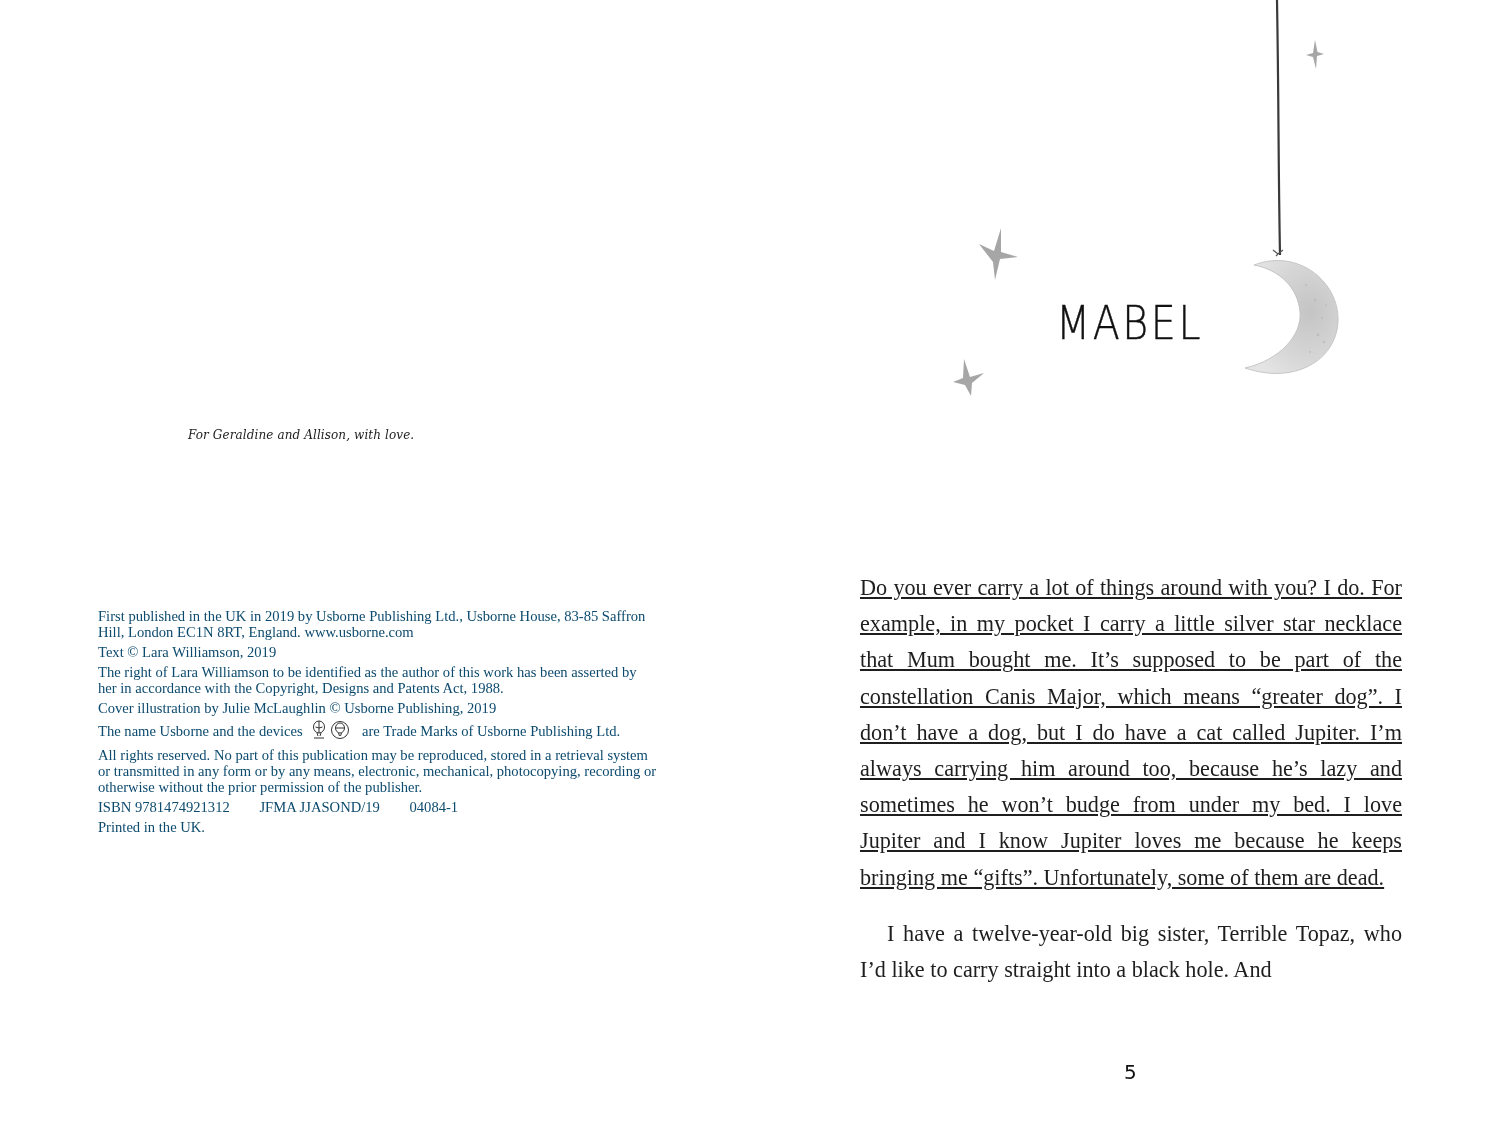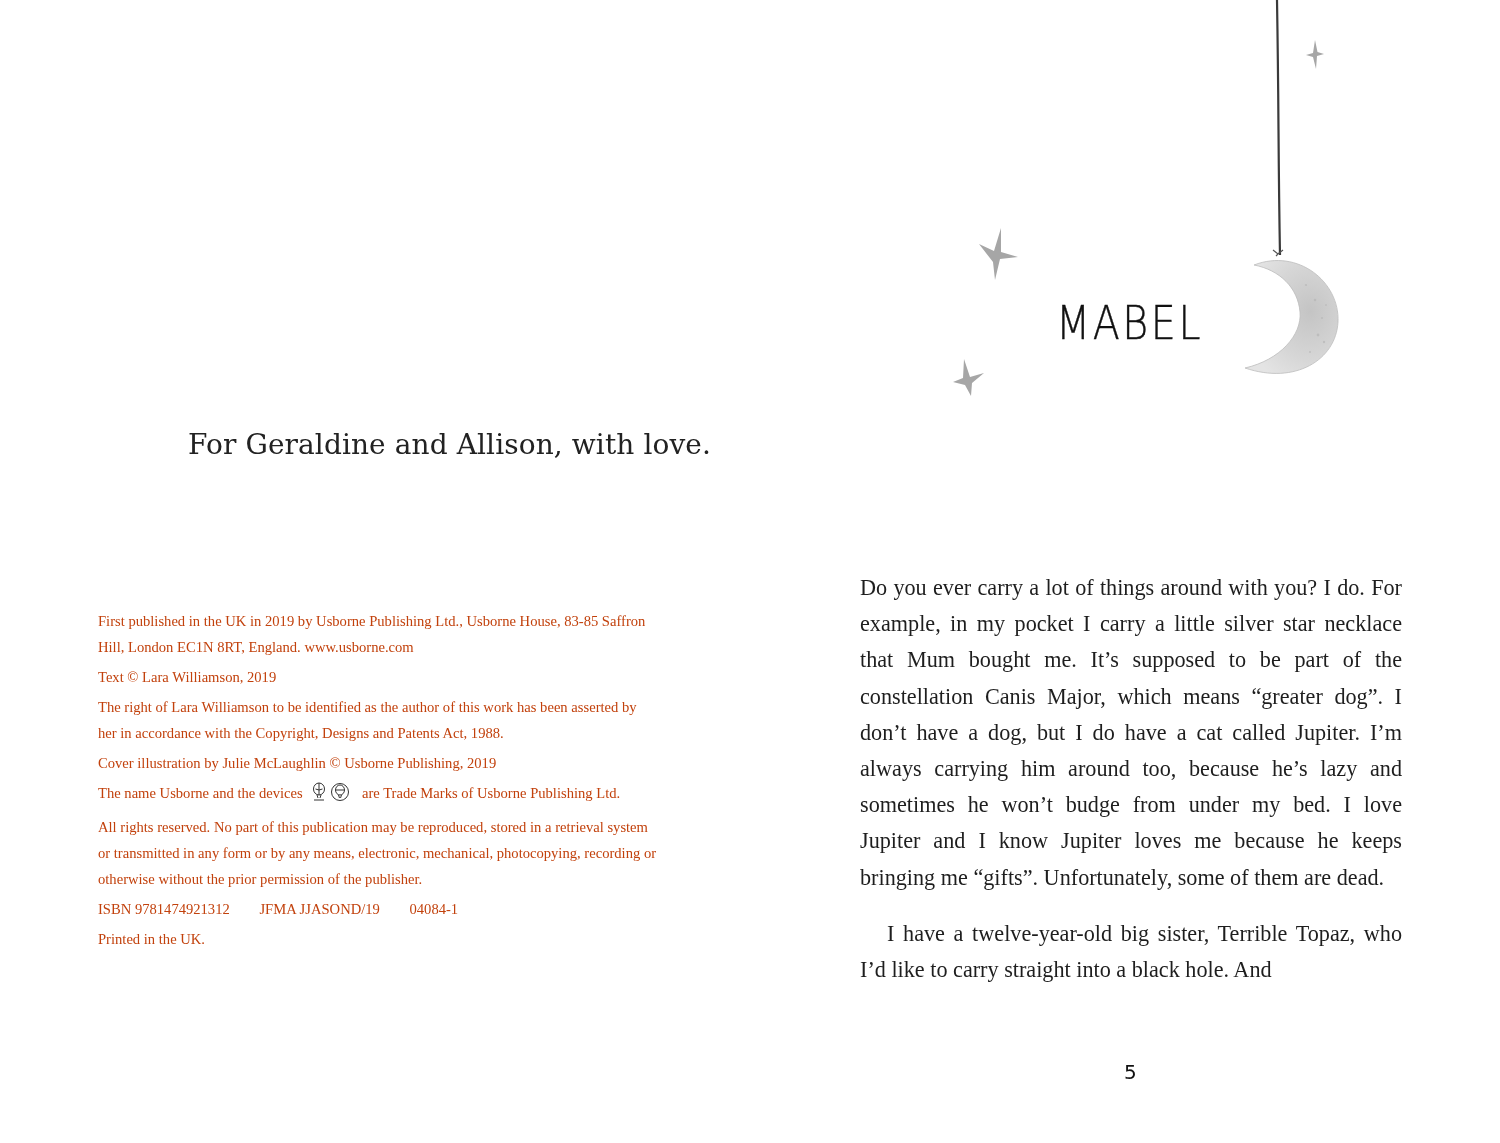--- a/index.html
+++ b/index.html
@@ -22,36 +22,37 @@
     }
     .page-left { left: 0; width: 750px; }
     .page-right { left: 750px; width: 750px; }
 
     
     .dedication {
       position: absolute;
       left: 188px;
       top: 428px;
       font-family: "DejaVu Serif", "Liberation Serif", serif;
-      font-size: 28px;
+      font-style: italic;
+      font-size: 12px;
       letter-spacing: 0.1px;
       color: #222;
       white-space: nowrap;
     }
 
     
     .imprint {
       position: absolute;
       left: 98px;
       top: 608px;
       width: 560px;
       font-family: "Liberation Serif", "DejaVu Serif", serif;
       font-size: 14.6px;
-      line-height: 26px;
-      color: #c2410c;
+      line-height: 16px;
+      color: #0c4a6e;
     }
     .imprint p {
       margin: 0 0 4px 0;
     }
     .imprint .isbn-row span {
       margin-right: 26px;
     }
     .tm-icons {
       display: inline-block;
       vertical-align: -4px;
@@ -90,20 +91,21 @@
       font-size: 22.2px;
       line-height: 36.2px;
       color: #1e1e1e;
       text-align: justify;
     }
     .body-text p {
       margin: 0;
     }
     .body-text p.first {
       text-align-last: left;
+      text-decoration: underline;
     }
     .body-text p.indent {
       text-indent: 27px;
       margin-top: 20px;
     }
     .page-number {
       position: absolute;
       left: 374px;
       top: 1060px;
       font-family: "DejaVu Sans", "Liberation Sans", sans-serif;

